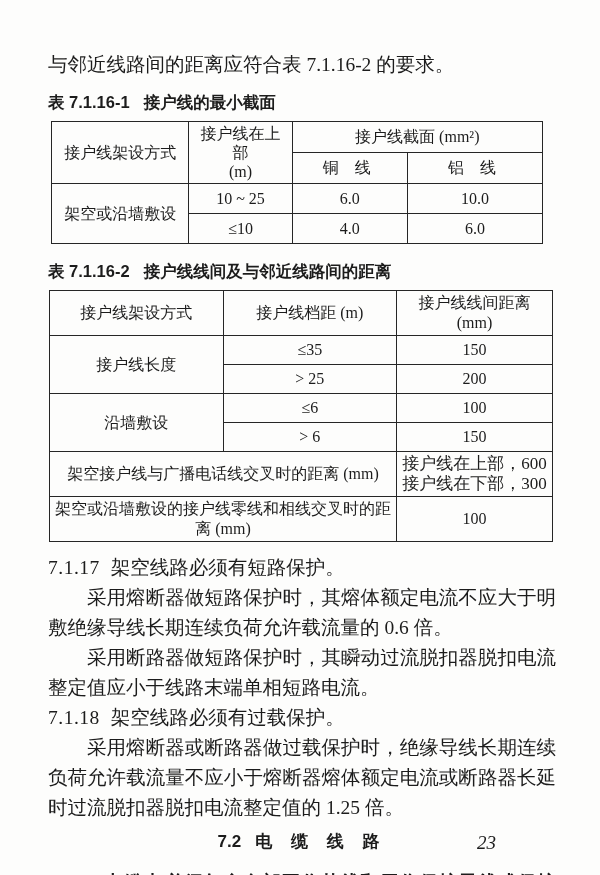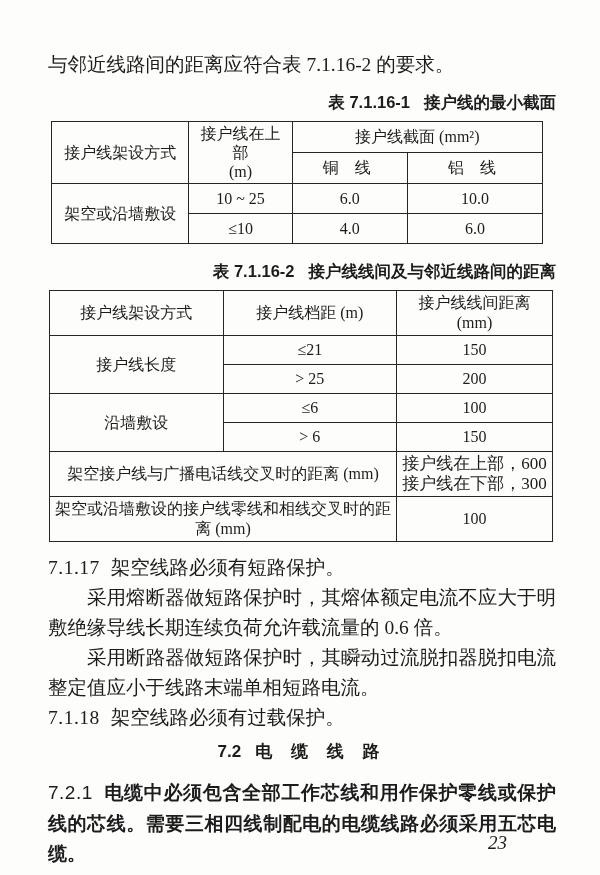--- a/index.html
+++ b/index.html
@@ -23,21 +23,21 @@
     margin-right: 11px;
     letter-spacing: 0.5px;
   }
   .bold-clause {
     font-family: "Liberation Sans", "DejaVu Sans", sans-serif;
     font-weight: bold;
     font-size: 19px;
     line-height: 30.5px;
   }
   .tbl-title {
-    text-align: right;
+    text-align: left;
     font-family: "Liberation Sans", "DejaVu Sans", sans-serif;
     font-weight: bold;
     font-size: 16.5px;
     margin: 0 0 7px 0;
   }
   .tbl-title .gap { display: inline-block; width: 14px; }
   table {
     border-collapse: collapse;
     table-layout: fixed;
     font-size: 16px;
@@ -61,21 +61,21 @@
     text-align: center;
     font-family: "Liberation Sans", "DejaVu Sans", sans-serif;
     font-weight: bold;
     font-size: 17px;
     margin: 7px 0 15px 0;
   }
   .heading-72 .h-label { margin-right: 14px; }
   .heading-72 .h-text { letter-spacing: 7px; }
   .page-number {
     position: absolute;
-    right: 93px;
+    right: 104px;
     bottom: 21px;
     font-style: italic;
     font-size: 19px;
     font-family: "Liberation Serif", "DejaVu Serif", serif;
   }
 </style>
 </head>
 <body>
 
 <div class="page">
@@ -133,21 +133,21 @@
         <col style="width:31%">
     </colgroup>
     <tbody>
       <tr>
         <td>接户线架设方式</td>
         <td>接户线档距 (m)</td>
         <td>接户线线间距离 (mm)</td>
       </tr>
       <tr>
         <td rowspan="2">接户线长度</td>
-        <td>≤21</td>
+        <td>≤35</td>
         <td>150</td>
       </tr>
       <tr>
         <td>&gt; 25</td>
         <td>200</td>
       </tr>
       <tr>
         <td rowspan="2">沿墙敷设</td>
         <td>≤6</td>
         <td>100</td>
@@ -171,20 +171,21 @@
   </table>
 
   <p><span class="sec-num">7.1.17</span><span>架空线路必须有短路保护。</span></p>
 
   <p class="indent">采用熔断器做短路保护时，其熔体额定电流不应大于明敷绝缘导线长期连续负荷允许载流量的 0.6 倍。</p>
 
   <p class="indent">采用断路器做短路保护时，其瞬动过流脱扣器脱扣电流整定值应小于线路末端单相短路电流。</p>
 
   <p><span class="sec-num">7.1.18</span><span>架空线路必须有过载保护。</span></p>
 
+  <p class="indent">采用熔断器或断路器做过载保护时，绝缘导线长期连续负荷允许载流量不应小于熔断器熔体额定电流或断路器长延时过流脱扣器脱扣电流整定值的 1.25 倍。</p>
 
   <div class="heading-72">
     <span class="h-label">7.2</span><span class="h-text">电 缆 线 路</span>
   </div>
 
   <p class="bold-clause"><span class="sec-num">7.2.1</span><span>电缆中必须包含全部工作芯线和用作保护零线或保护线的芯线。需要三相四线制配电的电缆线路必须采用五芯电缆。</span></p>
 
   <div class="page-number">23</div>
 
 </div>

